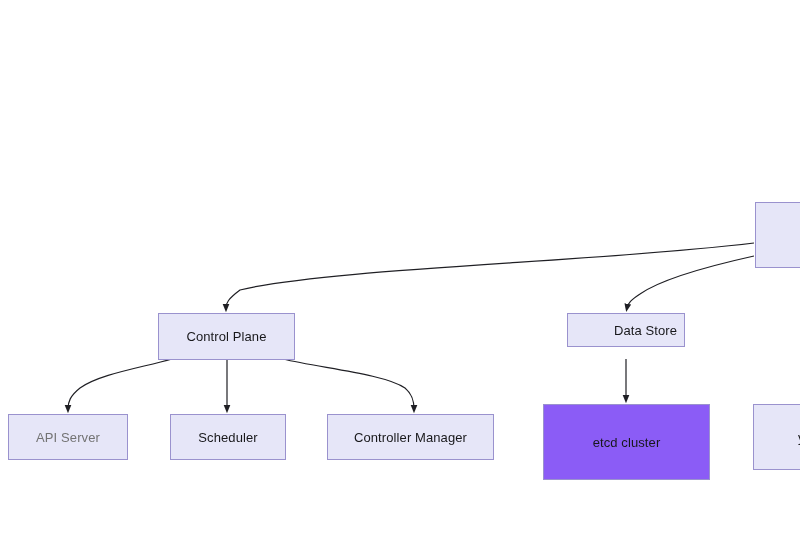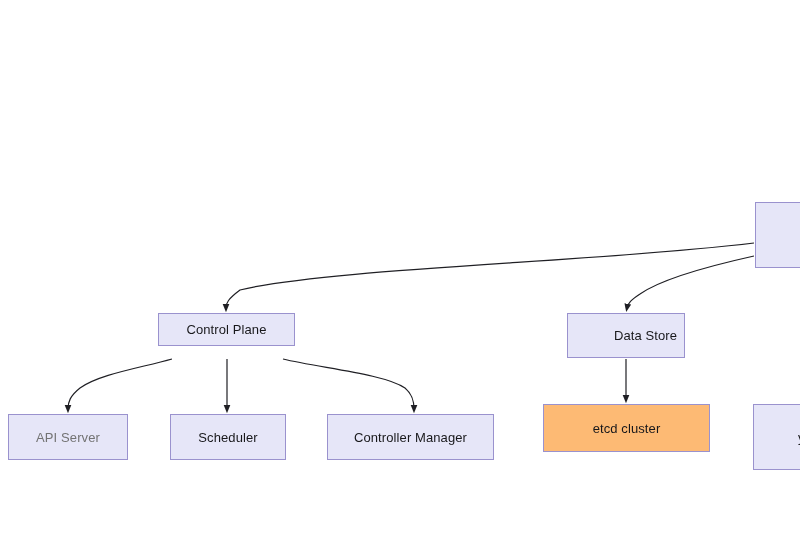--- a/index.html
+++ b/index.html
@@ -64,36 +64,36 @@
         <path d="M 754 256 C 700 268, 660 280, 640 294 C 631 300, 628 303, 627 308" fill="none" stroke="#1f1f24" stroke-width="1.2" marker-end="url(#arrowhead)"></path>
         <path d="M 172 359 C 140 368, 100 374, 80 388 C 70 396, 68 402, 68 409" fill="none" stroke="#1f1f24" stroke-width="1.2" marker-end="url(#arrowhead)"></path>
         <path d="M 227 359 L 227 409" fill="none" stroke="#1f1f24" stroke-width="1.2" marker-end="url(#arrowhead)"></path>
         <path d="M 283 359 C 320 368, 385 374, 405 388 C 413 395, 414 402, 414 409" fill="none" stroke="#1f1f24" stroke-width="1.2" marker-end="url(#arrowhead)"></path>
         <path d="M 626 359 L 626 399" fill="none" stroke="#1f1f24" stroke-width="1.2" marker-end="url(#arrowhead)"></path>
       </g>
   </svg>
 
   <div id="nodes-group">
       <div class="node clipped" style="left: 755px; top: 202px; width: 150px; height: 66px; background: rgb(230, 230, 248); border-color: rgb(154, 146, 206); color: rgb(24, 24, 27);"></div>
-      <div class="node" style="left: 158px; top: 313px; width: 137px; height: 33px; background: rgb(230, 230, 248); border-color: rgb(154, 146, 206); color: rgb(24, 24, 27);">
+      <div class="node" style="left: 158px; top: 313px; width: 137px; height: 47px; background: rgb(230, 230, 248); border-color: rgb(154, 146, 206); color: rgb(24, 24, 27);">
         <span class="node-line">Control Plane</span>
       </div>
-      <div class="node" style="left: 567px; top: 313px; width: 118px; height: 45px; background: rgb(230, 230, 248); border-color: rgb(154, 146, 206); color: rgb(24, 24, 27); padding-left: 39px;">
+      <div class="node" style="left: 567px; top: 313px; width: 118px; height: 34px; background: rgb(230, 230, 248); border-color: rgb(154, 146, 206); color: rgb(24, 24, 27); padding-left: 39px;">
         <span class="node-line">Data Store</span>
       </div>
       <div class="node" style="left: 8px; top: 414px; width: 120px; height: 46px; background: rgb(230, 230, 248); border-color: rgb(154, 146, 206); color: #737373;">
         <span class="node-line">API Server</span>
       </div>
       <div class="node" style="left: 170px; top: 414px; width: 116px; height: 46px; background: rgb(230, 230, 248); border-color: rgb(154, 146, 206); color: rgb(24, 24, 27);">
         <span class="node-line">Scheduler</span>
       </div>
       <div class="node" style="left: 327px; top: 414px; width: 167px; height: 46px; background: rgb(230, 230, 248); border-color: rgb(154, 146, 206); color: rgb(24, 24, 27);">
         <span class="node-line">Controller Manager</span>
       </div>
-      <div class="node" style="left: 543px; top: 404px; width: 167px; height: 48px; background: #fdba74; border-color: rgb(154, 146, 206); color: rgb(24, 24, 27);">
+      <div class="node" style="left: 543px; top: 404px; width: 167px; height: 76px; background: #8b5cf6; border-color: rgb(154, 146, 206); color: rgb(24, 24, 27);">
         <span class="node-line">etcd cluster</span>
       </div>
       <div class="node clipped" style="left: 753px; top: 404px; width: 150px; height: 66px; background: rgb(230, 230, 248); border-color: rgb(154, 146, 206); color: rgb(24, 24, 27);">
         <span class="node-line">уста</span>
       </div>
     </div>
 
 </div>
 
 </body></html>

